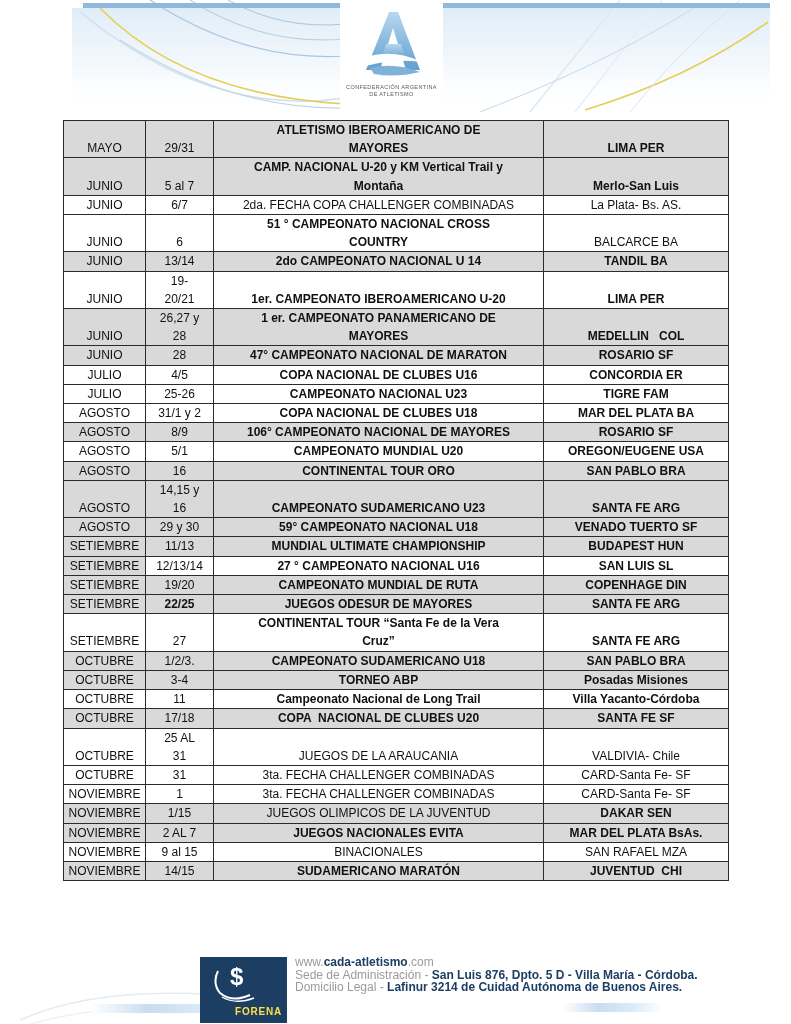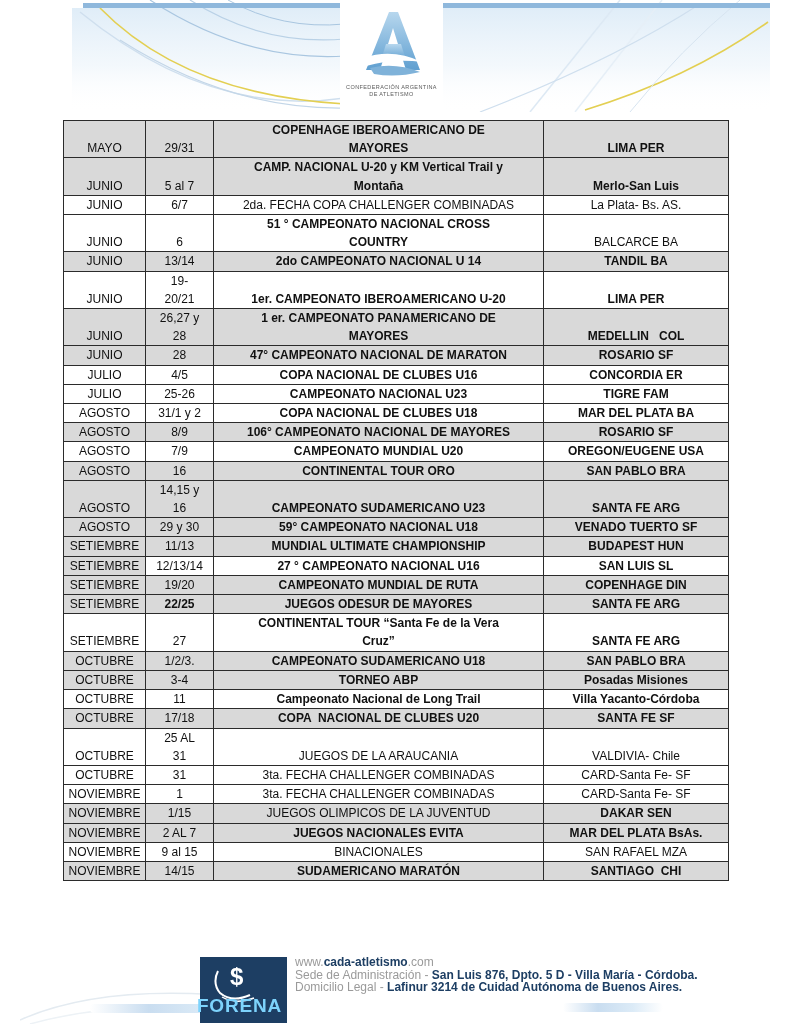--- a/index.html
+++ b/index.html
@@ -30,22 +30,22 @@
   .b{font-weight:700;color:#111;}
   .bb{font-weight:700;color:#1e86c8;}
   .bn{font-weight:400;color:#2e9be0;}
   .mn{font-weight:400;color:#111;margin-left:20px;}
   
   .forena{
     position:absolute;left:200px;top:957px;width:87px;height:66px;
     background:#1d3e63;z-index:3;color:#fff;
   }
   .forena-name{
-    position:absolute;right:5px;bottom:6px;font-size:19px;font-weight:700;
-    letter-spacing:.8px;color:#7dd3fc;
+    position:absolute;right:5px;bottom:6px;font-size:10px;font-weight:700;
+    letter-spacing:.8px;color:#fde047;
   }
   .finfo{
     position:absolute;left:295px;top:956px;width:420px;z-index:3;
     font-size:12px;line-height:12.6px;
   }
   .finfo .n{color:#9a9a9a;font-weight:400;}
   .finfo .b{color:#1d3e63;font-weight:700;}
   .deco-bar{position:absolute;height:9px;border-radius:4px;z-index:1;
     background:linear-gradient(90deg,#ffffff 0%,#c9ddf0 35%,#dcebf7 70%,#ffffff 100%);}
   .deco-bar.l{left:90px;top:1004px;width:168px;}
@@ -105,21 +105,21 @@
     <colgroup>
       <col style="width:82px">
         <col style="width:68px">
         <col style="width:330px">
         <col style="width:185px">
     </colgroup>
     <tbody id="cal-body">
         <tr class="rg">
           <td class="mn">MAYO</td>
           <td class="n">29/31</td>
-          <td class="bb">COPENHAGE IBEROAMERICANO DE
+          <td class="bb">ATLETISMO IBEROAMERICANO DE
 MAYORES</td>
           <td class="bb">LIMA PER</td>
         </tr>
         <tr class="rg">
           <td class="mn">JUNIO</td>
           <td class="n">5 al 7</td>
           <td class="b">CAMP. NACIONAL U-20 y KM Vertical Trail y
 Montaña</td>
           <td class="b">Merlo-San Luis</td>
         </tr>
@@ -182,21 +182,21 @@
           <td class="b">MAR DEL PLATA BA</td>
         </tr>
         <tr class="rg">
           <td class="mn">AGOSTO</td>
           <td class="n">8/9</td>
           <td class="b">106° CAMPEONATO NACIONAL DE MAYORES</td>
           <td class="b">ROSARIO SF</td>
         </tr>
         <tr class="rw">
           <td class="mn">AGOSTO</td>
-          <td class="n">7/9</td>
+          <td class="n">5/1</td>
           <td class="bb">CAMPEONATO MUNDIAL U20</td>
           <td class="bb">OREGON/EUGENE USA</td>
         </tr>
         <tr class="rg">
           <td class="mn">AGOSTO</td>
           <td class="n">16</td>
           <td class="bb">CONTINENTAL TOUR ORO</td>
           <td class="bb">SAN PABLO BRA</td>
         </tr>
         <tr class="rg">
@@ -301,21 +301,21 @@
         <tr class="rw">
           <td class="mn">NOVIEMBRE</td>
           <td class="n">9 al 15</td>
           <td class="n">BINACIONALES</td>
           <td class="n">SAN RAFAEL MZA</td>
         </tr>
         <tr class="rg">
           <td class="mn">NOVIEMBRE</td>
           <td class="n">14/15</td>
           <td class="bb">SUDAMERICANO MARATÓN</td>
-          <td class="bb">SANTIAGO  CHI</td>
+          <td class="bb">JUVENTUD  CHI</td>
         </tr>
       </tbody>
   </table>
 
   <div class="deco-bar l"></div>
   <div class="deco-bar r"></div>
   <svg class="bl-lines" width="260" height="54">
     <path d="M0,50 Q90,10 250,30" stroke="#e4ebf1" stroke-width="1.5" fill="none"></path>
     <path d="M10,54 Q110,26 255,44" stroke="#edf2f6" stroke-width="1.5" fill="none"></path>
   </svg>

